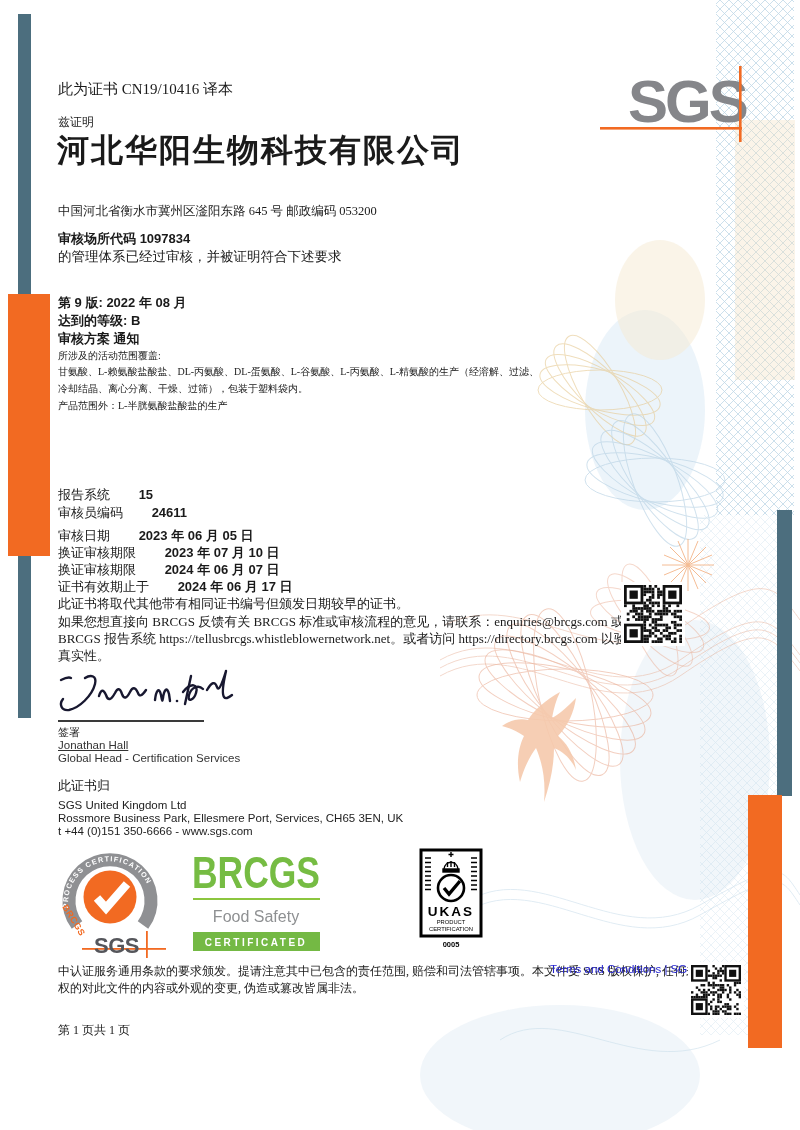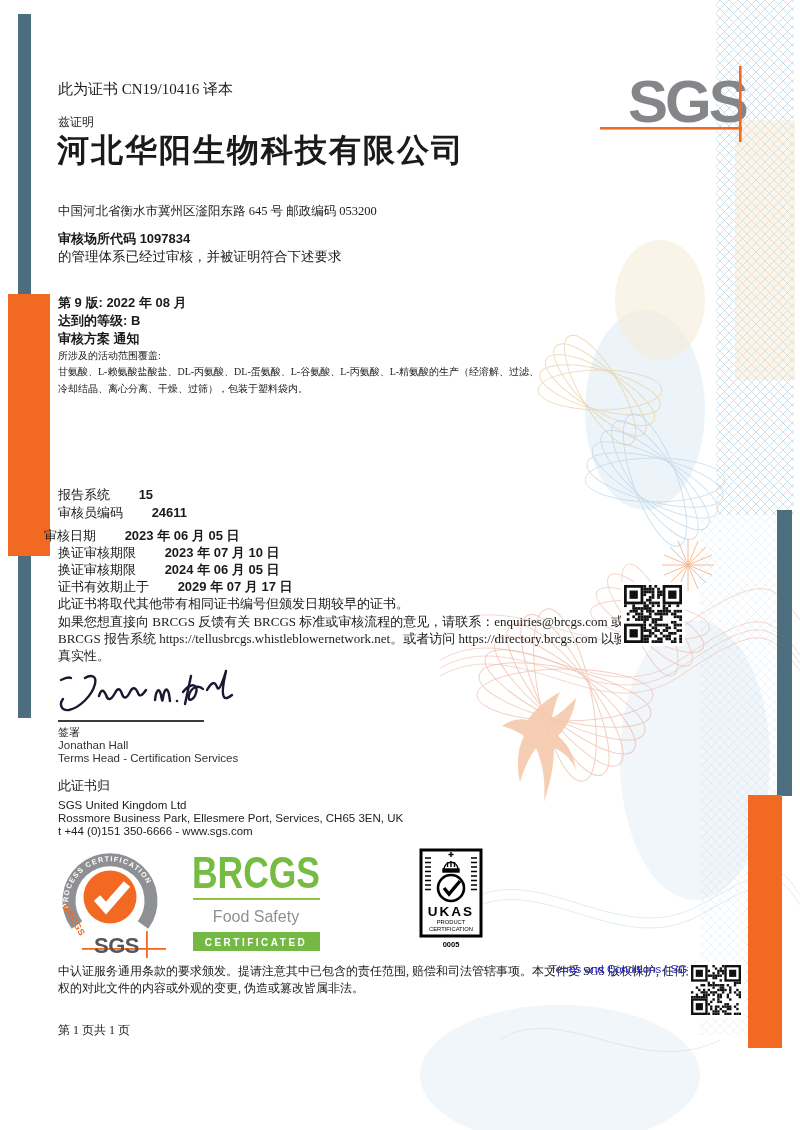--- a/index.html
+++ b/index.html
@@ -117,45 +117,46 @@
   </div>
   <div class="abs zh" style="left:58px;top:248px;font-size:13.5px;z-index:3;">的管理体系已经过审核，并被证明符合下述要求</div>
 
   <div class="abs b" style="left:58px;top:294px;font-size:13px;z-index:3;">第 9 版: 2022 年 08 月</div>
   <div class="abs b" style="left:58px;top:312px;font-size:13px;z-index:3;">达到的等级: B</div>
   <div class="abs b" style="left:58px;top:330px;font-size:13px;z-index:3;">审核方案 通知</div>
 
   <div class="abs zh line13" style="left:58px;top:347px;z-index:3;">所涉及的活动范围覆盖:</div>
   <div class="abs zh line13" style="left:58px;top:363px;z-index:3;">甘氨酸、L-赖氨酸盐酸盐、DL-丙氨酸、DL-蛋氨酸、L-谷氨酸、L-丙氨酸、L-精氨酸的生产（经溶解、过滤、</div>
   <div class="abs zh line13" style="left:58px;top:380px;z-index:3;">冷却结晶、离心分离、干燥、过筛），包装于塑料袋内。</div>
+  <div class="abs zh line13" style="left:58px;top:397px;z-index:3;">产品范围外：L-半胱氨酸盐酸盐的生产</div>
 
   <div class="abs" style="left:58px;top:486px;font-size:13px;z-index:3;">
     <span class="lbl">报告系统</span>
     <span class="val">15</span>
   </div>
   <div class="abs" style="left:58px;top:504px;font-size:13px;z-index:3;">
     <span class="lbl">审核员编码</span>
     <span class="val">24611</span>
   </div>
 
-  <div class="abs" style="left:44px;top:527px;font-size:13px;z-index:3;text-align:right;">
+  <div class="abs" style="left:58px;top:527px;font-size:13px;z-index:3;text-align:right;">
     <span class="lbl">审核日期</span>
     <span class="val">2023 年 06 月 05 日</span>
   </div>
   <div class="abs" style="left:58px;top:544px;font-size:13px;z-index:3;">
     <span class="lbl">换证审核期限</span>
     <span class="val">2023 年 07 月 10 日</span>
   </div>
   <div class="abs" style="left:58px;top:561px;font-size:13px;z-index:3;">
     <span class="lbl">换证审核期限</span>
-    <span class="val">2024 年 06 月 05 日</span>
+    <span class="val">2024 年 06 月 07 日</span>
   </div>
   <div class="abs" style="left:58px;top:578px;font-size:13px;z-index:3;">
     <span class="lbl">证书有效期止于</span>
-    <span class="val">2029 年 07 月 17 日</span>
+    <span class="val">2024 年 06 月 17 日</span>
   </div>
   <div class="abs zh" style="left:58px;top:595px;font-size:13px;z-index:3;">此证书将取代其他带有相同证书编号但颁发日期较早的证书。</div>
 
   <div class="abs zh" style="left:58px;top:613px;font-size:13px;line-height:17px;z-index:3;">
     <div>如果您想直接向 BRCGS 反馈有关 BRCGS 标准或审核流程的意见，请联系：enquiries@brcgs.com 或使用</div>
     <div>BRCGS 报告系统 https://tellusbrcgs.whistleblowernetwork.net。或者访问 https://directory.brcgs.com 以验证证书的</div>
     <div>真实性。</div>
   </div>
 
   <div class="qrbox" style="left:621px;top:582px;z-index:4;" id="qr1"><svg width="58" height="58" xmlns="http://www.w3.org/2000/svg">
@@ -329,22 +330,22 @@
       <path d="M44,30 q3,-10 7,-1 q3,9 9,-2 q4,-8 7,1 q3,8 8,-2 q4,-8 8,1 q2,6 8,-3"></path>
       <path d="M100,34 c1,-9 4,-14 6,-5 c1,5 1,8 2,3 c1,-8 4,-12 6,-4 l1,7"></path>
       <circle cx="122" cy="35" r="1.3" fill="#181830" stroke="none"></circle>
       <path d="M136,10 l-6,28"></path>
       <path d="M128,26 c8,-10 16,-8 13,1 c-2,7 -9,10 -7,2 c2,-7 9,-11 14,-6"></path>
       <path d="M152,24 q7,-12 10,-3 q2,7 9,-16 q-5,22 -2,26 q2,3 8,-2"></path>
     </g>
   </svg>
   <div class="abs" style="left:58px;top:720px;width:146px;border-top:2px solid #3a3a3a;z-index:3;"></div>
   <div class="abs zh" style="left:58px;top:725px;font-size:11px;z-index:3;">签署</div>
-  <div class="abs sans" style="left:58px;top:739px;font-size:11.5px;color:#333;z-index:3;">Jonathan Hall</div>
-  <div class="abs sans" style="left:58px;top:752px;font-size:11.5px;color:#333;z-index:3;">Terms Head - Certification Services</div>
+  <div class="abs sans" style="left:58px;top:739px;font-size:11.5px;color:#333;z-index:3;text-decoration:underline;">Jonathan Hall</div>
+  <div class="abs sans" style="left:58px;top:752px;font-size:11.5px;color:#333;z-index:3;">Global Head - Certification Services</div>
 
   <div class="abs zh" style="left:58px;top:777px;font-size:13px;z-index:3;">此证书归</div>
   <div class="abs sans" style="left:58px;top:799px;font-size:11.5px;color:#222;z-index:3;">SGS United Kingdom Ltd</div>
   <div class="abs sans" style="left:58px;top:812px;font-size:11.5px;color:#222;z-index:3;">Rossmore Business Park, Ellesmere Port, Services, CH65 3EN, UK</div>
   <div class="abs sans" style="left:58px;top:825px;font-size:11.5px;color:#222;z-index:3;">t +44 (0)151 350-6666 - www.sgs.com</div>
 
   <svg class="abs" style="left:52px;top:845px;z-index:3;" width="118" height="116" viewBox="0 0 118 116">
     <defs>
       <path id="arcTextPath" d="M22,80 A42,42 0 1 1 94,80" fill="none"></path>
     </defs>

